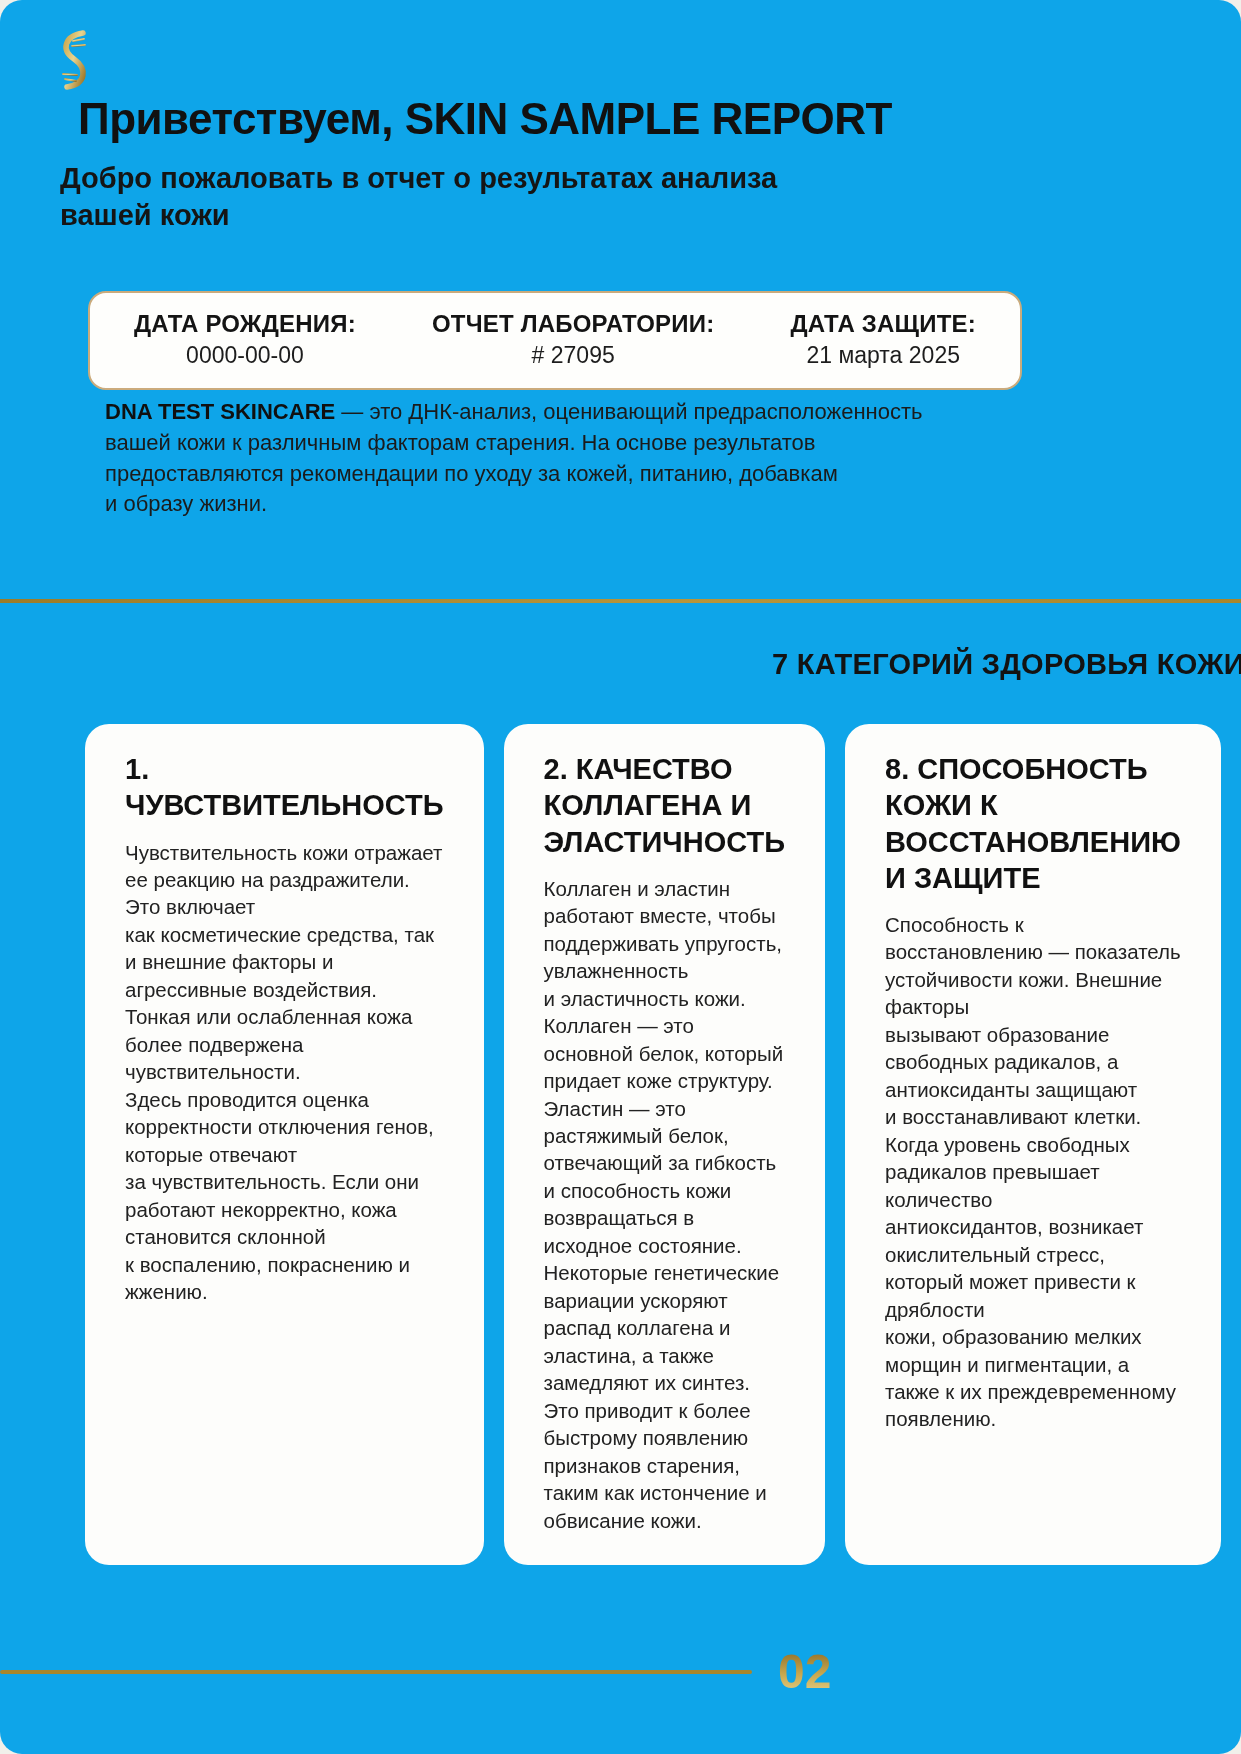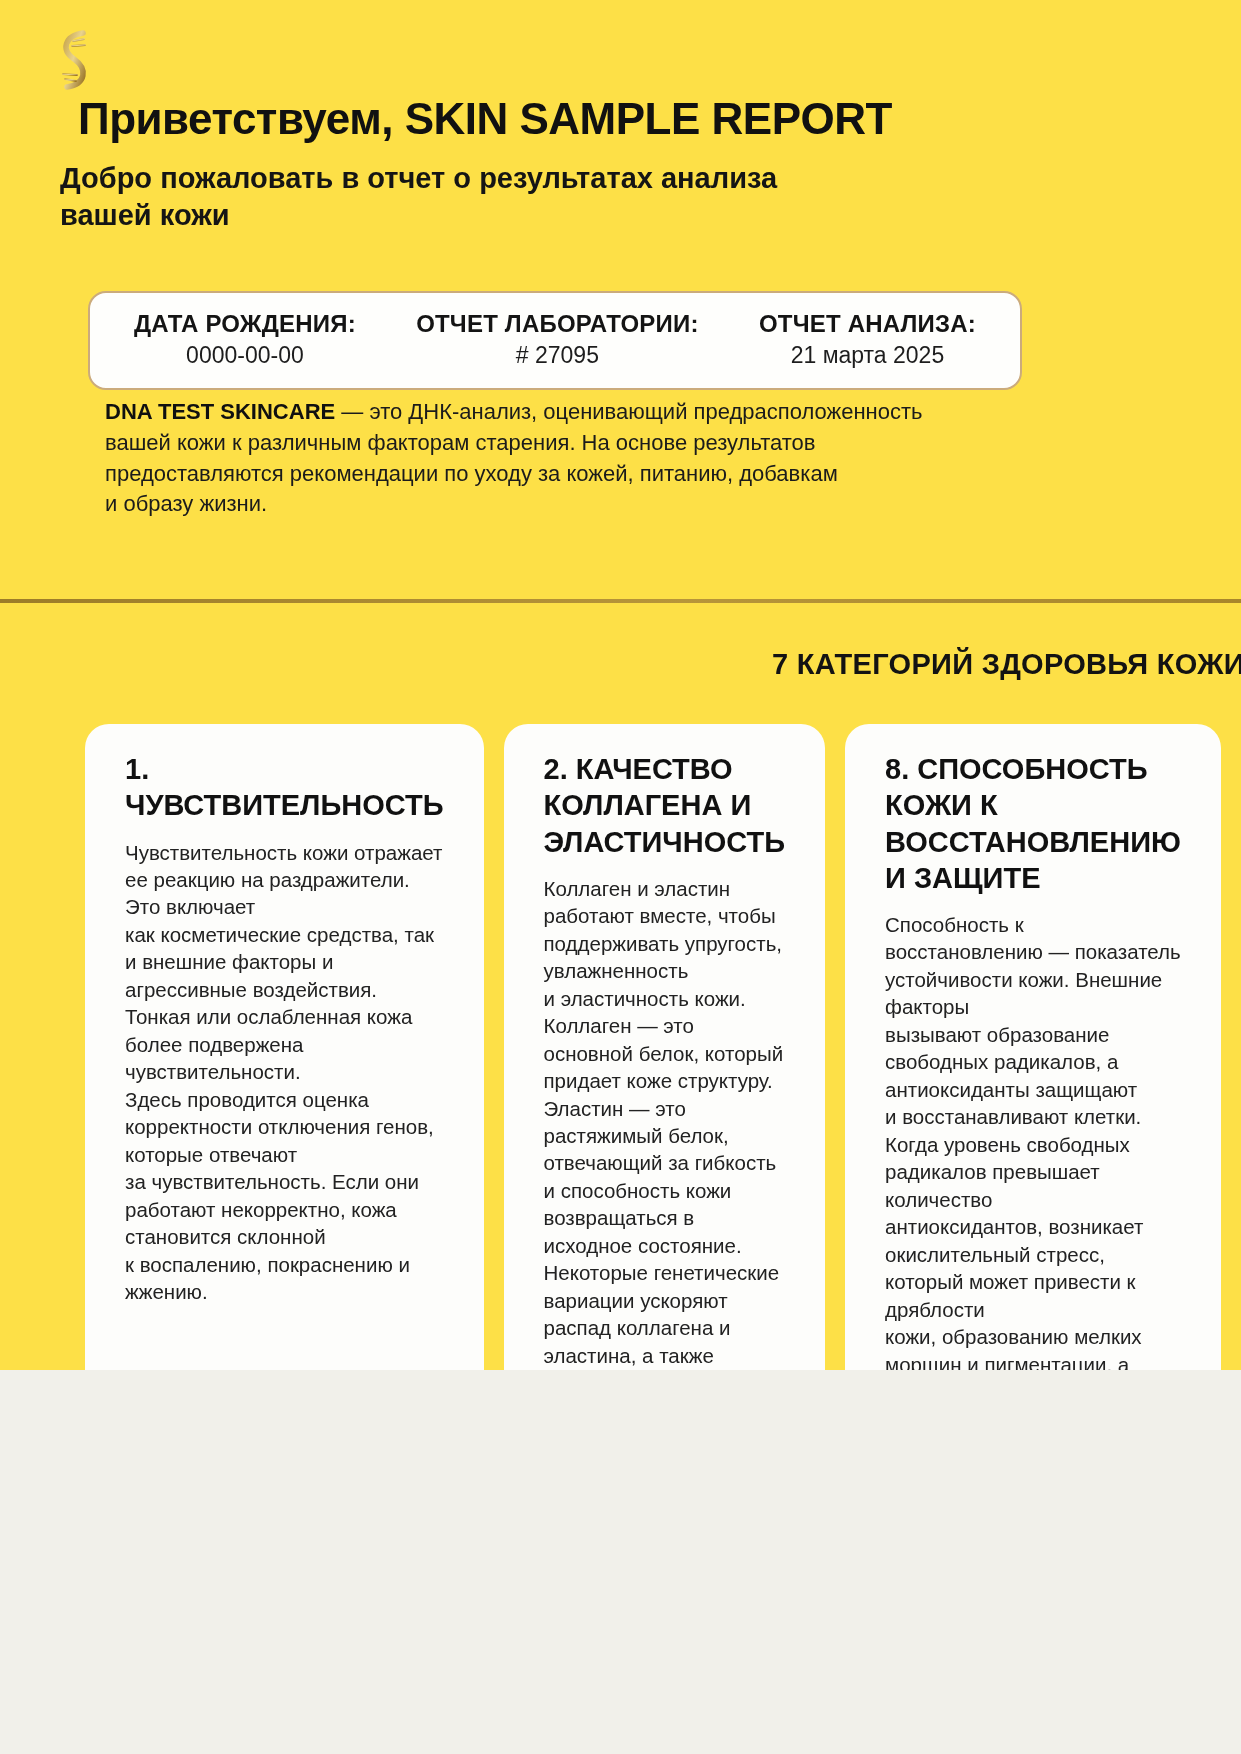--- a/index.html
+++ b/index.html
@@ -3,22 +3,22 @@
 <meta charset="utf-8">
 <style>
   html,body { margin:0; padding:0; }
   body {
     width:1241px; height:1754px;
     background:#f1f0ea;
     font-family:"Liberation Sans","DejaVu Sans",sans-serif;
     color:#161616;
   }
   .page {
-    position:relative; width:1241px; height:1370px;
-    background:#fde047; overflow:hidden;
+    position:relative; width:1241px; height:1754px;
+    background:#0ea5e9; overflow:hidden;border-radius:22px;
   }
   .logo { position:absolute; left:50px; top:28px; }
   .page-title {
     position:absolute; left:78px; top:94px; margin:0;
     font-size:44px; font-weight:800; letter-spacing:-0.5px; color:#111;
   }
   .page-subtitle {
     position:absolute; left:60px; top:160px; margin:0;
     font-size:29px; font-weight:700; line-height:1.28;
     white-space:pre-line; color:#151515;
@@ -63,21 +63,21 @@
     color:#222; max-width:1000px;
   }
   .footer {
     position:absolute; left:0; top:1646px; width:1241px; height:52px;
     display:flex; align-items:center;
   }
   .footer-line {
     width:752px; height:4px; background:#a8862b; border-radius:2px;
   }
   .page-number {
-    margin-left:26px; font-size:56px; font-weight:400; line-height:1;
+    margin-left:26px; font-size:48px; font-weight:700; line-height:1;
     background:linear-gradient(180deg,#8a6b26 0%,#c9a84e 55%,#e6d28c 100%);
     -webkit-background-clip:text; background-clip:text; color:transparent;
   }
 </style>
 </head>
 <body>
 
 <div class="page">
 
   <div class="logo">
@@ -108,21 +108,21 @@
   <div class="info-box">
     <div class="info-field">
       <div class="info-label">ДАТА РОЖДЕНИЯ:</div>
       <div class="info-value">0000-00-00</div>
     </div>
     <div class="info-field">
       <div class="info-label">ОТЧЕТ ЛАБОРАТОРИИ:</div>
       <div class="info-value"># 27095</div>
     </div>
     <div class="info-field">
-      <div class="info-label">ОТЧЕТ АНАЛИЗА:</div>
+      <div class="info-label">ДАТА ЗАЩИТЕ:</div>
       <div class="info-value">21 марта 2025</div>
     </div>
   </div>
 
   <p class="intro"><span class="intro-highlight">DNA TEST SKINCARE</span><span> — это ДНК-анализ, оценивающий предрасположенность
 вашей кожи к различным факторам старения. На основе результатов
 предоставляются рекомендации по уходу за кожей, питанию, добавкам
 и образу жизни.</span></p>
 
   <div class="gold-divider"></div>

